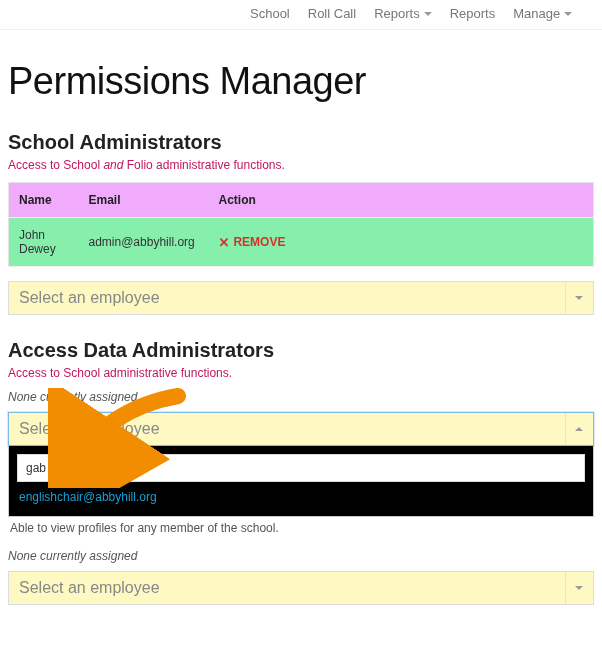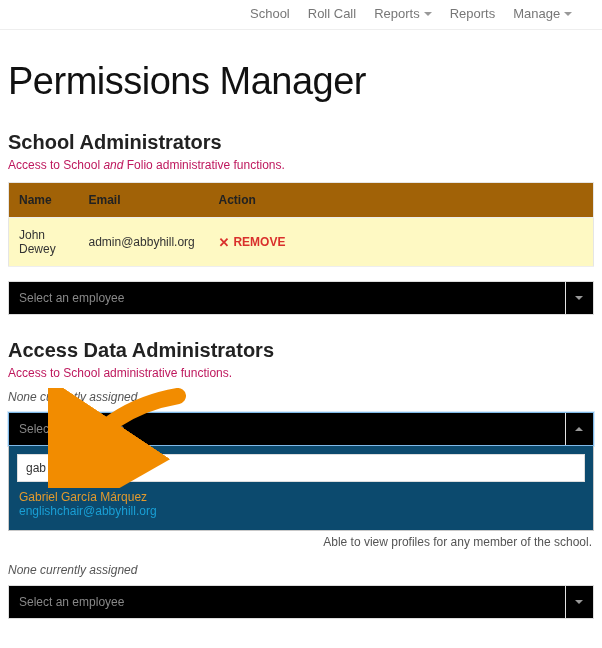--- a/index.html
+++ b/index.html
@@ -8,33 +8,33 @@
   .topnav-item { cursor: pointer; display: inline-flex; align-items: center; gap: 4px; }
   .caret { display:inline-block; width:0; height:0; border-left:4px solid transparent; border-right:4px solid transparent; border-top:4px solid #999; vertical-align: middle; }
   .content { padding: 12px 8px 30px 8px; position: relative; }
   h1 { font-size: 38px; font-weight: 400; letter-spacing: -0.5px; margin: 18px 0 28px; color:#111; }
   h2 { font-size: 20px; font-weight: 600; margin: 10px 0 4px; color:#222; }
   .desc { font-size: 12px; color: #be185d; margin-bottom: 10px; }
   .desc em { font-style: italic; }
   .assigned { font-size: 12px; font-style: italic; color:#555; margin: 6px 0 8px; }
   table { border-collapse: collapse; width: 100%; border: 1px solid #e5e5e5; margin-bottom: 14px; }
   th, td { text-align: left; padding: 10px 10px; font-size: 12px; border-bottom: 1px solid #eee; }
-  th { font-weight: 700; color:#222; background:#a16207; }
-  tbody tr { background: #fef9c3; }
+  th { font-weight: 700; color:#222; background:#f0abfc; }
+  tbody tr { background: #86efac; }
   .remove { color: #d9302c; font-weight: 700; font-size: 12px; cursor: pointer; display: inline-flex; align-items: center; gap: 4px; }
   .remove .x { font-weight: 900; font-size:13px; }
-  .select { width: 100%; border: 1px solid #ddd; background: #000000; height: 34px; display: flex; align-items: center; justify-content: space-between; padding: 0 10px; font-size: 12px; color: #888; cursor: pointer; margin-bottom: 24px; }
+  .select { width: 100%; border: 1px solid #ddd; background: #fef9c3; height: 34px; display: flex; align-items: center; justify-content: space-between; padding: 0 10px; font-size: 16px; color: #888; cursor: pointer; margin-bottom: 24px; }
   .select .arrow-box { width: 18px; text-align: center; border-left: 1px solid #e3e3e3; padding-left:8px; height:100%; display:flex; align-items:center; justify-content:center; }
   .select.open { border: 1px solid #7fb9e8; box-shadow: 0 0 0 1px rgba(100,170,230,.25); margin-bottom:0; }
-  .dropdown-panel { border: 1px solid #c9c9c9; border-top: none; padding: 8px; position: relative; z-index: 3; background:#0c4a6e; }
+  .dropdown-panel { border: 1px solid #c9c9c9; border-top: none; padding: 8px; position: relative; z-index: 3; background:#000000; }
   .search-box { width: 100%; height: 28px; border: 1px solid #ddd; padding: 0 8px; font-size: 12px; color:#333; outline:none; }
   .result { padding: 8px 2px 4px; }
   .result-name { color: #e39a2d; font-size: 12px; font-weight: 500; cursor:pointer; }
   .result-email { color: #199fd5; font-size: 12px; cursor:pointer; }
-  .under-text { font-size: 12px; color: #555; padding: 4px 2px 8px; text-align: right; }
+  .under-text { font-size: 12px; color: #555; padding: 4px 2px 8px; }
   .arrow-annot { position: absolute; left: 48px; top: 358px; pointer-events: none; z-index: 5; }
 </style>
 </head>
 <body>
 
 <div class="topnav">
   <span class="topnav-item">School</span>
   <span class="topnav-item">Roll Call</span>
   <span class="topnav-item">
     <span>Reports</span>
@@ -90,21 +90,20 @@
 
   <div class="select open">
     <span>Select an employee</span>
     <span class="arrow-box">
         <span style="border-top:none;border-bottom:4px solid #999" class="caret"></span>
       </span>
   </div>
   <div class="dropdown-panel">
     <input class="search-box" type="text" value="gab" style="">
     <div class="result">
-      <div class="result-name">Gabriel García Márquez</div>
       <div class="result-email">englishchair@abbyhill.org</div>
     </div>
   </div>
   <div class="under-text">Able to view profiles for any member of the school.</div>
 
   <p class="assigned">None currently assigned</p>
   <div class="select">
     <span>Select an employee</span>
     <span class="arrow-box">
         <span class="caret"></span>

